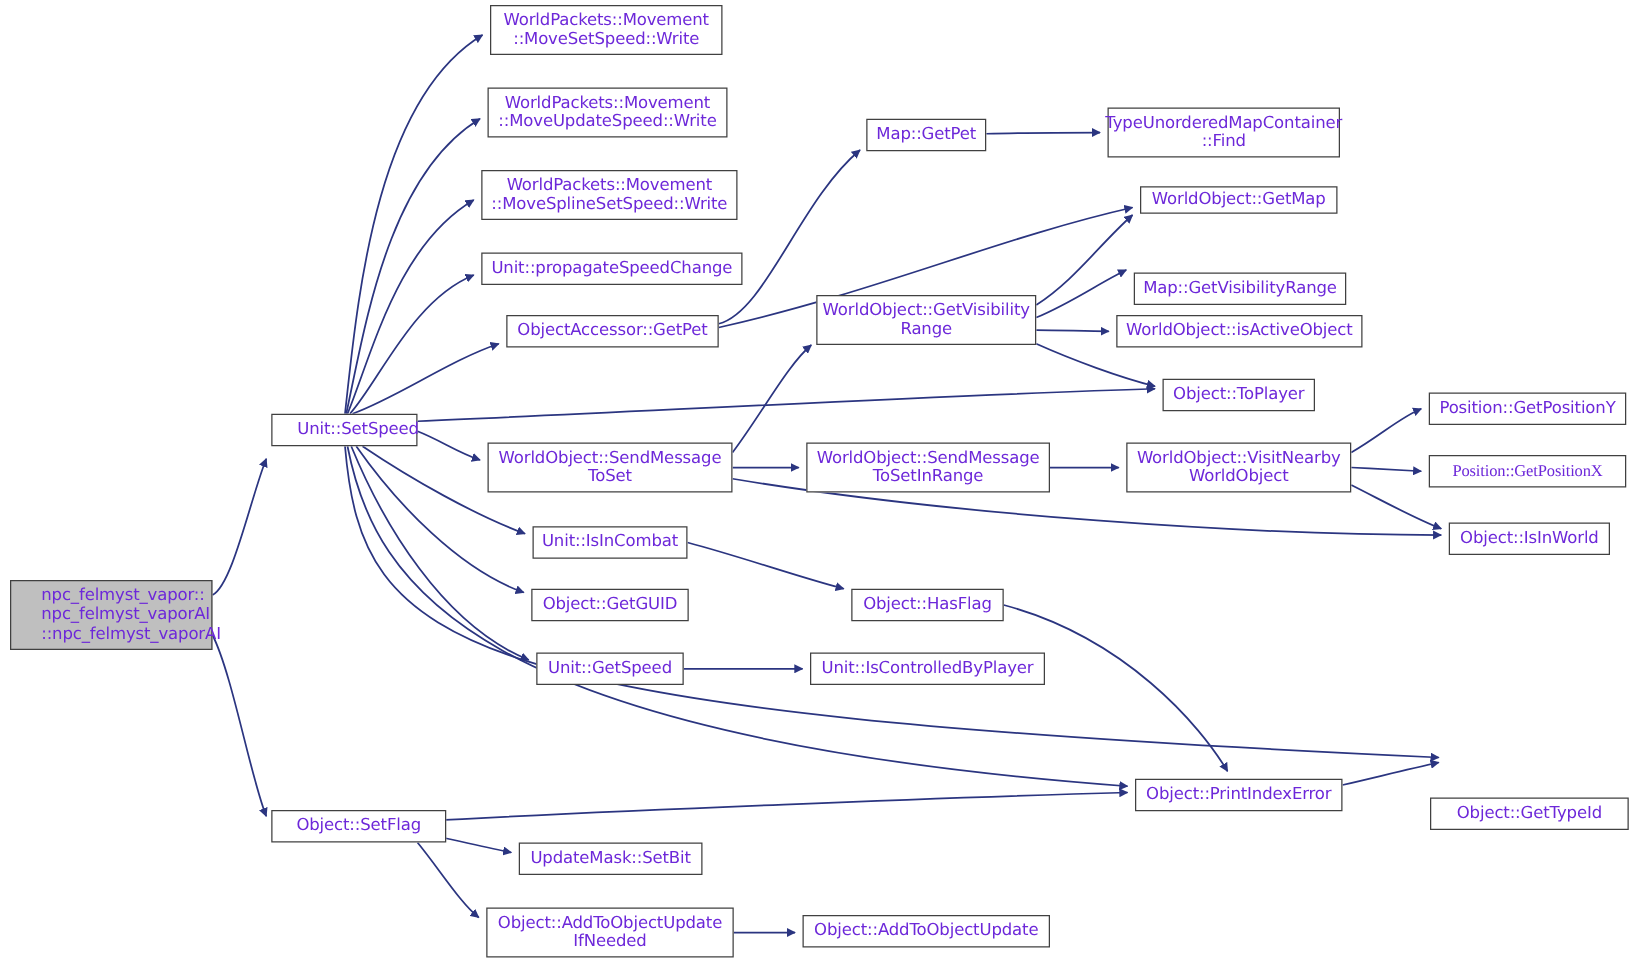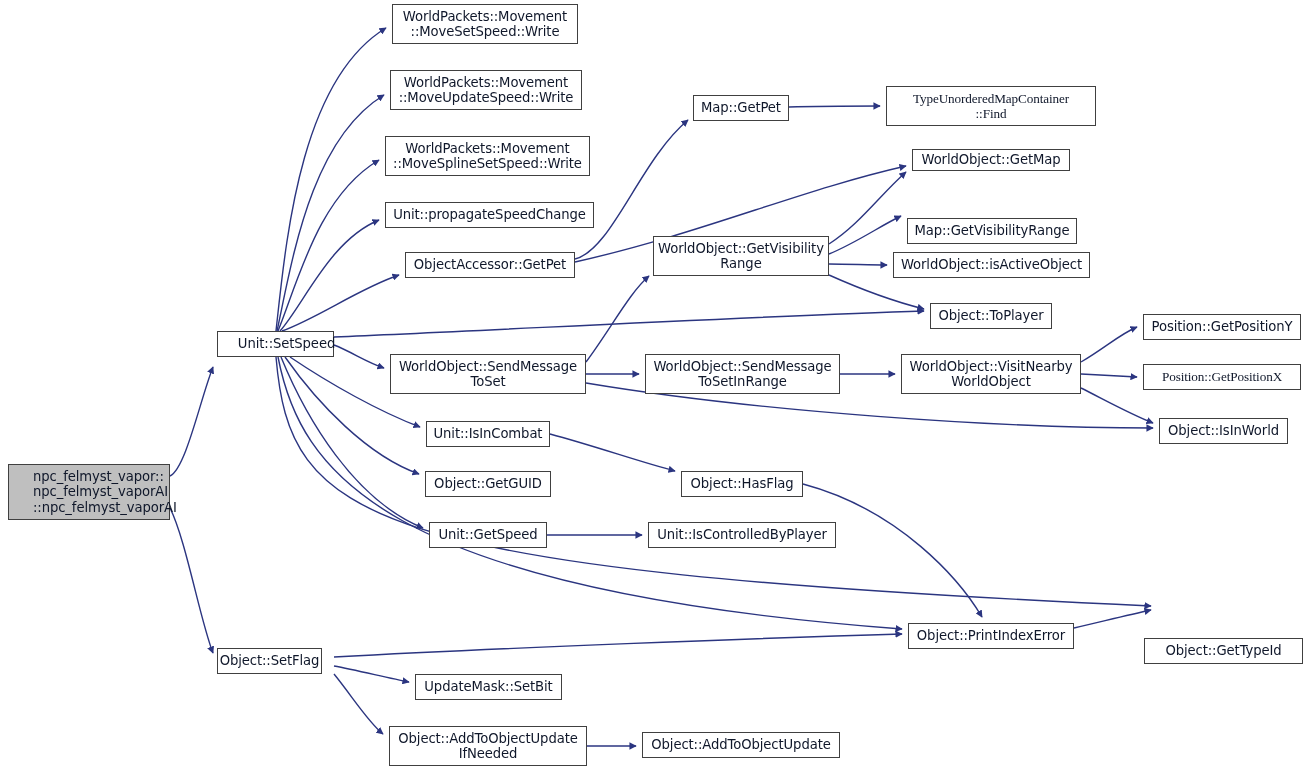--- a/index.html
+++ b/index.html
@@ -13,21 +13,21 @@
   svg.edges{position:absolute;left:0;top:0;width:1309px;height:772px;overflow:visible;}
   .node{
     position:absolute;
     box-sizing:border-box;
     background:#ffffff;
     border:1px solid #404040;
     display:flex;
     align-items:center;
     justify-content:center;
     text-align:center;
-    color:#0f172a;
+    color:#6d28d9;
     font-size:13.2px;
     line-height:15.5px;
     letter-spacing:-0.1px;
     white-space:pre-line;
     padding:0 3px;
     z-index:5;
   }
   .node.root{
     background:#bfbfbf;
     border:1px solid #404040;
@@ -83,21 +83,21 @@
         <path d="M 334 657 C 500 648 760 638 902 634" marker-end="url(#arrow)"></path>
         <path d="M 587 746 C 605 746 620 746 636 746" marker-end="url(#arrow)"></path>
         <path d="M 1074 628 C 1100 622 1128 615 1151 610" marker-end="url(#arrow)"></path>
       </g>
   </svg>
   <div id="node-layer">
       <div class="node root" style="left: 8px; top: 464px; width: 162px; height: 56px;">npc_felmyst_vapor::
 npc_felmyst_vaporAI
 ::npc_felmyst_vaporAI</div>
       <div class="node" style="left: 217px; top: 331px; width: 117px; height: 26px; padding-left: 25px;">Unit::SetSpeed</div>
-      <div class="node" style="left: 217px; top: 648px; width: 105px; height: 26px;">Object::SetFlag</div>
+      <div class="node" style="left: 217px; top: 648px; width: 140px; height: 26px;">Object::SetFlag</div>
       <div class="node" style="left: 392px; top: 4px; width: 186px; height: 40px;">WorldPackets::Movement
 ::MoveSetSpeed::Write</div>
       <div class="node" style="left: 390px; top: 70px; width: 192px; height: 40px;">WorldPackets::Movement
 ::MoveUpdateSpeed::Write</div>
       <div class="node" style="left: 385px; top: 136px; width: 205px; height: 40px;">WorldPackets::Movement
 ::MoveSplineSetSpeed::Write</div>
       <div class="node" style="left: 385px; top: 202px; width: 209px; height: 26px;">Unit::propagateSpeedChange</div>
       <div class="node" style="left: 405px; top: 252px; width: 170px; height: 26px; text-align: center;">ObjectAccessor::GetPet</div>
       <div class="node" style="left: 390px; top: 354px; width: 196px; height: 40px;">WorldObject::SendMessage
 ToSet</div>
@@ -108,21 +108,21 @@
       <div class="node" style="left: 389px; top: 726px; width: 198px; height: 40px;">Object::AddToObjectUpdate
 IfNeeded</div>
       <div class="node" style="left: 693px; top: 95px; width: 96px; height: 26px;">Map::GetPet</div>
       <div class="node" style="left: 653px; top: 236px; width: 176px; height: 40px;">WorldObject::GetVisibility
 Range</div>
       <div class="node" style="left: 645px; top: 354px; width: 195px; height: 40px;">WorldObject::SendMessage
 ToSetInRange</div>
       <div class="node" style="left: 681px; top: 471px; width: 122px; height: 26px;">Object::HasFlag</div>
       <div class="node" style="left: 648px; top: 522px; width: 188px; height: 26px;">Unit::IsControlledByPlayer</div>
       <div class="node" style="left: 642px; top: 732px; width: 198px; height: 26px;">Object::AddToObjectUpdate</div>
-      <div class="node" style="left: 886px; top: 86px; width: 210px; height: 40px; font-family: Liberation Serif, serif;">TypeUnorderedMapContainer
+      <div class="node" style="left: 886px; top: 86px; width: 186px; height: 40px;">TypeUnorderedMapContainer
 ::Find</div>
       <div class="node" style="left: 912px; top: 149px; width: 158px; height: 22px;">WorldObject::GetMap</div>
       <div class="node" style="left: 907px; top: 202px; width: 170px; height: 26px; margin-top: 16px;">Map::GetVisibilityRange</div>
       <div class="node" style="left: 893px; top: 252px; width: 197px; height: 26px;">WorldObject::isActiveObject</div>
       <div class="node" style="left: 930px; top: 303px; width: 122px; height: 26px;">Object::ToPlayer</div>
       <div class="node" style="left: 901px; top: 354px; width: 180px; height: 40px;">WorldObject::VisitNearby
 WorldObject</div>
       <div class="node" style="left: 908px; top: 623px; width: 166px; height: 26px;">Object::PrintIndexError</div>
       <div class="node" style="left: 1143px; top: 314px; width: 158px; height: 26px;">Position::GetPositionY</div>
       <div class="node" style="left: 1143px; top: 364px; width: 158px; height: 26px; font-family: Liberation Serif, serif;">Position::GetPositionX</div>

